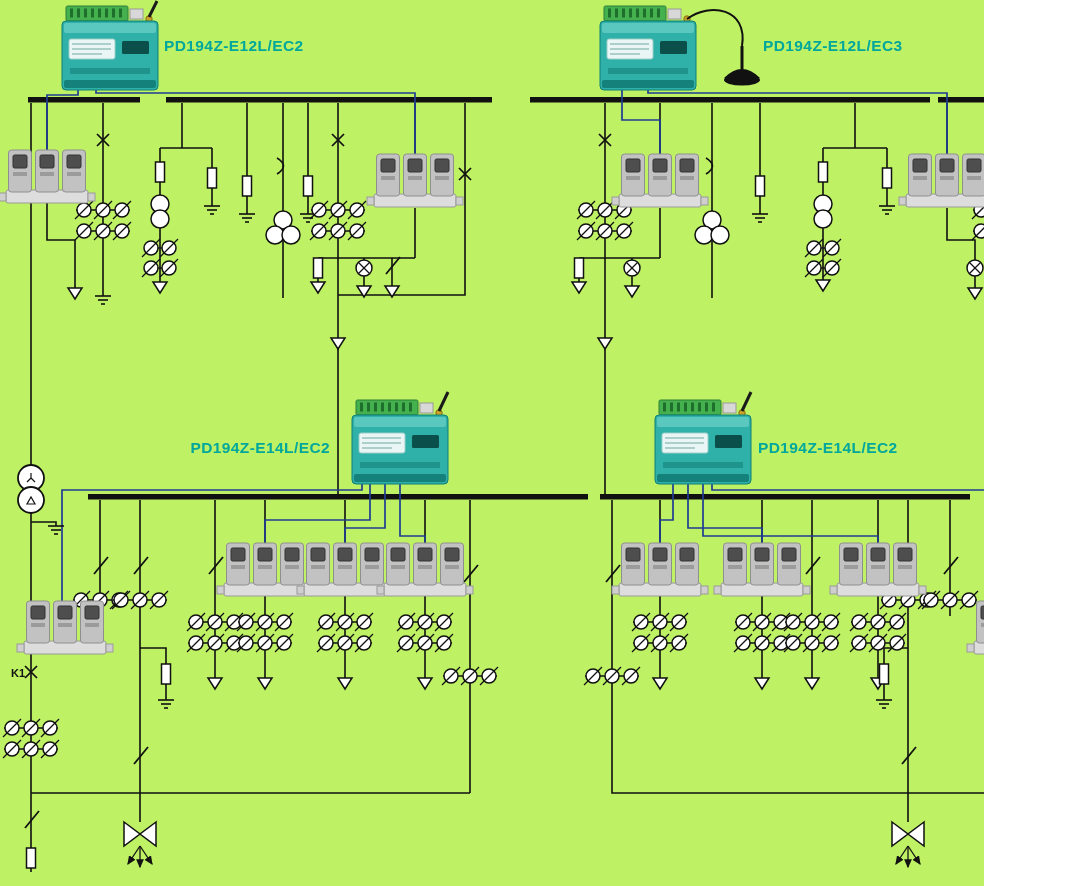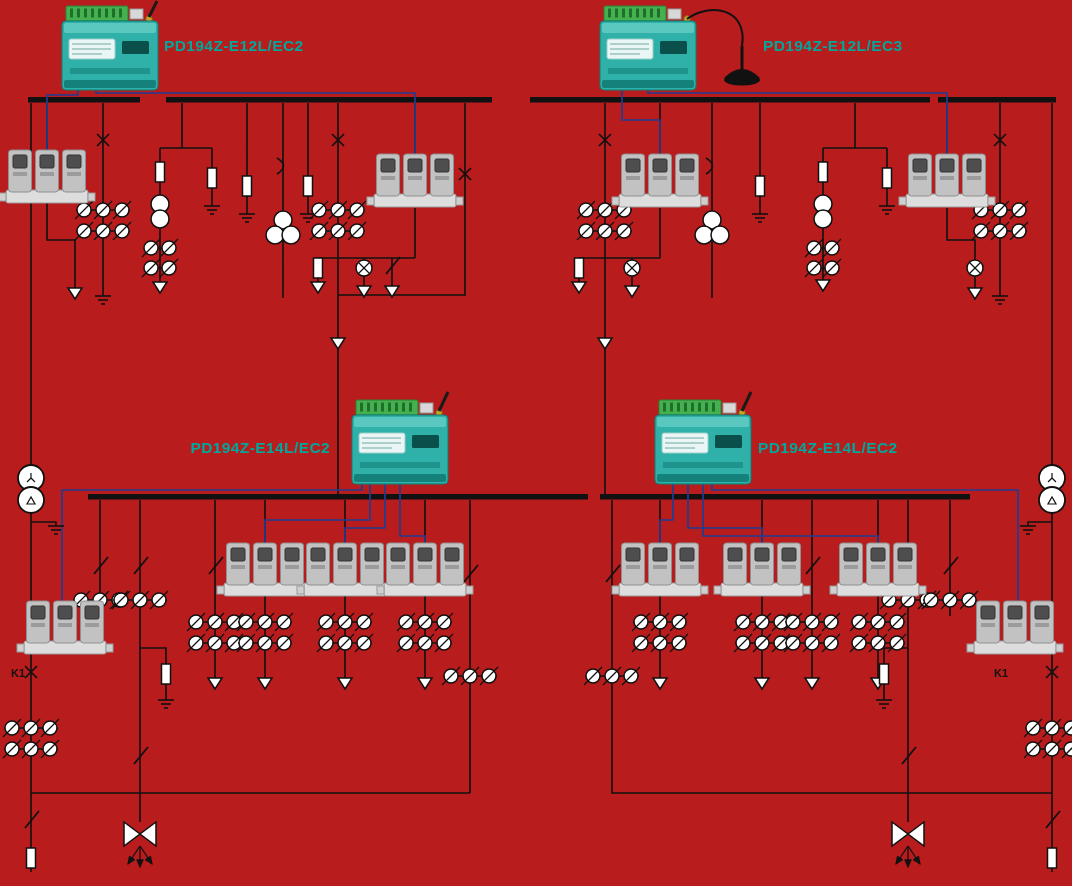--- a/index.html
+++ b/index.html
@@ -1,16 +1,16 @@
 <!DOCTYPE html>
 <html style="--teal: #00A79C; --blue: #1F3D93; --devteal: #2FB0A8; --devteal-light: #5BC8C0; --devteal-dark: #14827B; --green: #45B14E;"><head>
 <meta charset="utf-8">
 <style>
   html,body{margin:0;padding:0;background:#fff}
-  .stage{width:1072px;height:886px;position:relative;overflow:hidden;background:#b91c1c}
+  .stage{width:984px;height:886px;position:relative;overflow:hidden;background:#bef264}
   text{font-family:"Liberation Sans",sans-serif}
   .devlabel{fill:var(--teal,#00A79C);font-weight:bold;font-size:15.5px;letter-spacing:.4px}
   .k1{fill:#111;font-weight:bold;font-size:11px}
   .wire{stroke:#111;stroke-width:1.6;fill:none}
   .comm{stroke:var(--blue,#1F3D93);stroke-width:1.7;fill:none}
   .bus{fill:#111}
   .devbody{fill:var(--devteal,#2FB0A8)}
   .devlight{fill:var(--devteal-light,#5BC8C0)}
   .devdark{fill:var(--devteal-dark,#14827B)}
   .devgreen{fill:var(--green,#45B14E)}

